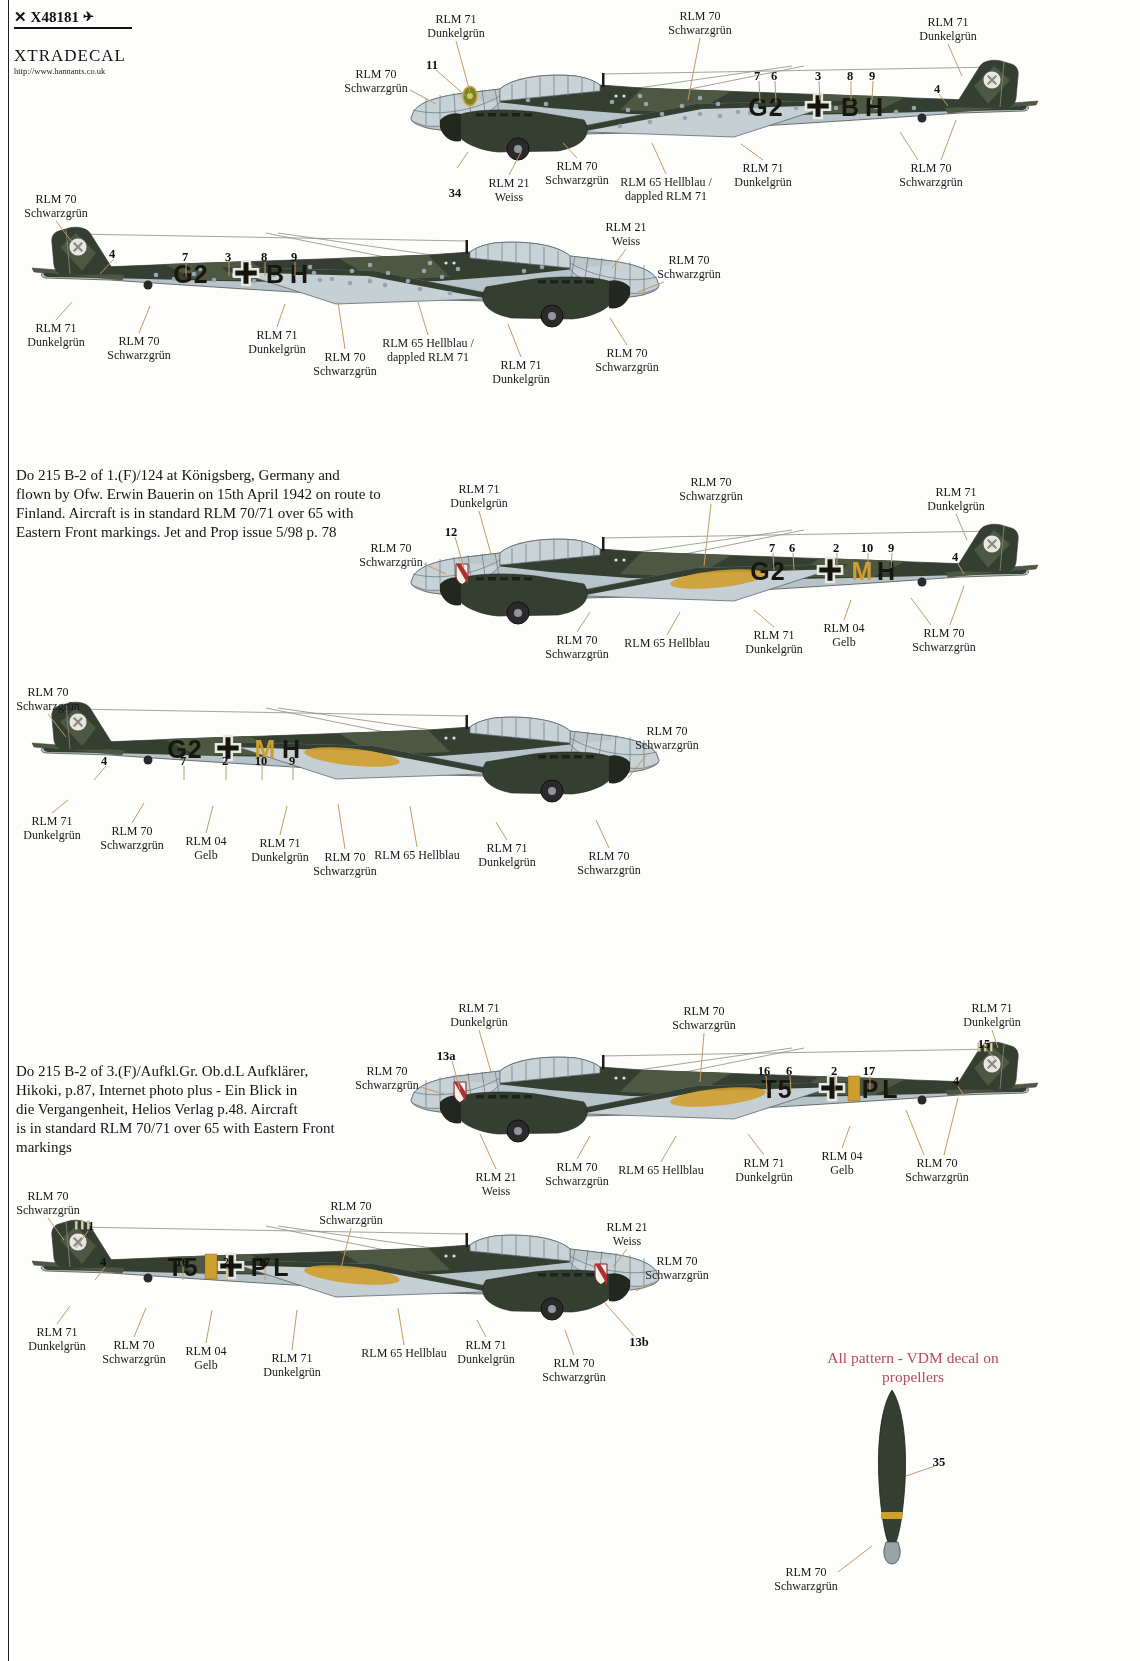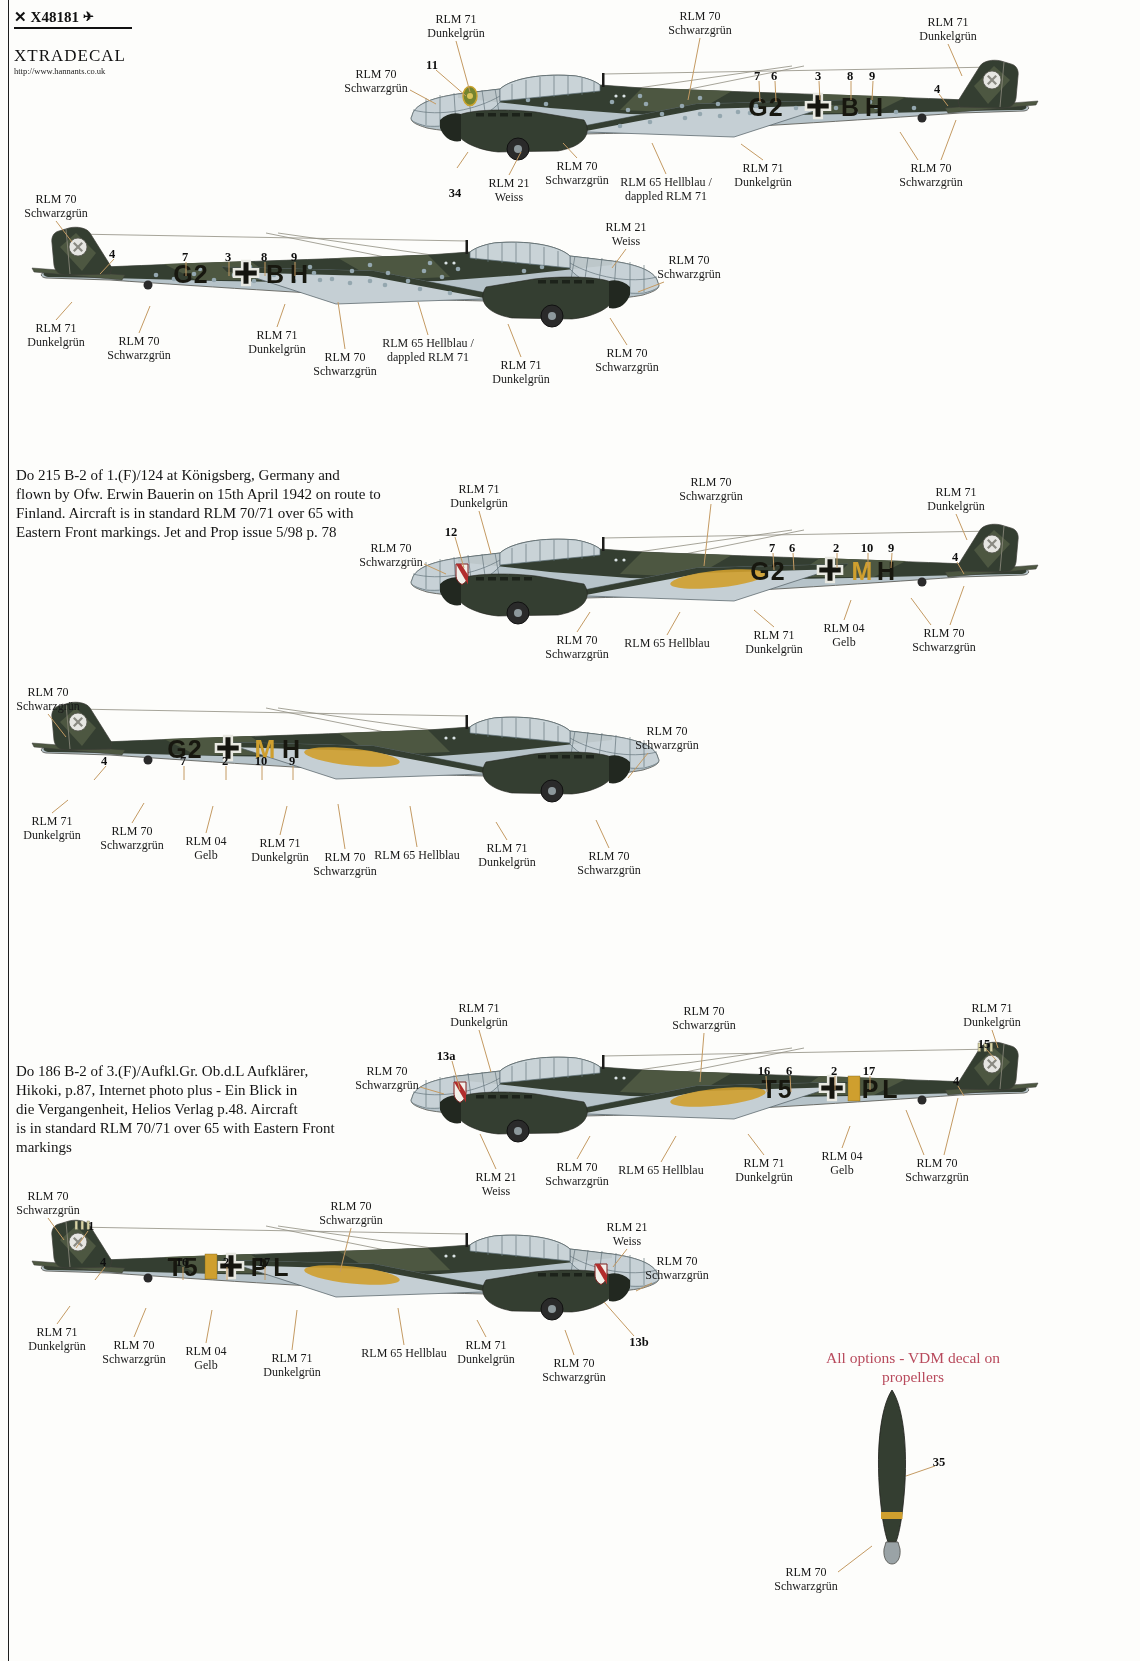--- a/index.html
+++ b/index.html
@@ -37,27 +37,27 @@
       <span class="h-plane">✈</span>
     </div>
     <div class="h-brand">XTRADECAL</div>
     <div class="h-url">http://www.hannants.co.uk</div>
   </div>
 
   <div class="desc" style="left:16px;top:466px;width:470px">Do 215 B-2 of 1.(F)/124 at Königsberg, Germany and
 flown by Ofw. Erwin Bauerin on 15th April 1942 on route to
 Finland. Aircraft is in standard RLM 70/71 over 65 with
 Eastern Front markings. Jet and Prop  issue 5/98 p. 78</div>
-  <div class="desc" style="left:16px;top:1062px;width:400px">Do 186 B-2 of 3.(F)/Aufkl.Gr. Ob.d.L  Aufklärer,
+  <div class="desc" style="left:16px;top:1062px;width:400px">Do 215 B-2 of 3.(F)/Aufkl.Gr. Ob.d.L  Aufklärer,
 Hikoki, p.87, Internet photo plus - Ein Blick in
 die Vergangenheit, Helios Verlag p.48. Aircraft
 is in standard RLM 70/71 over 65 with Eastern Front
 markings</div>
 
-  <div class="note-red" style="left: 913px; top: 1348px; color: rgb(184, 74, 92);">All options - VDM decal on propellers</div>
+  <div class="note-red" style="left: 913px; top: 1348px; color: rgb(184, 74, 92);">All pattern - VDM decal on propellers</div>
 
   <div id="planes">
       <div class="plane" style="left: 400px; top: 58px; width: 645px; height: 120px;"><svg width="645" height="120" viewBox="0 0 645 120">
           <path class="tl" d="M112,48 L392,8"></path>
           <path class="tl" d="M176,54 L404,8"></path>
           <path class="tl" d="M203,16 L596,9"></path>
           <path d="M12,58 C14,47 30,40 58,36 L100,31 C112,20 144,15 176,18 C187,20 195,23 200,27 L242,30 C340,34 470,38 566,42 L622,46 C630,47 631,52 624,53 L560,55 C460,62 322,71 222,75 C132,78 56,76 27,70 C14,66 9,63 12,58 Z" fill="#b6c3c9" stroke="#50504a" stroke-width="0.8"></path>
           <path d="M58,36 L100,31 C112,20 144,15 176,18 C187,20 195,23 200,27 L242,30 C340,34 470,38 566,42 L622,46 C628,47 628,51 622,52 L560,53 L450,56 L330,58 L230,56 L150,50 L96,44 L58,40 Z" fill="#343e31"></path>
           <path d="M242,30 L332,33 L294,55 L220,52 Z" fill="#4d5741"></path>
           <path d="M420,36 L506,39 L474,55 L392,55 Z" fill="#4d5741"></path>

